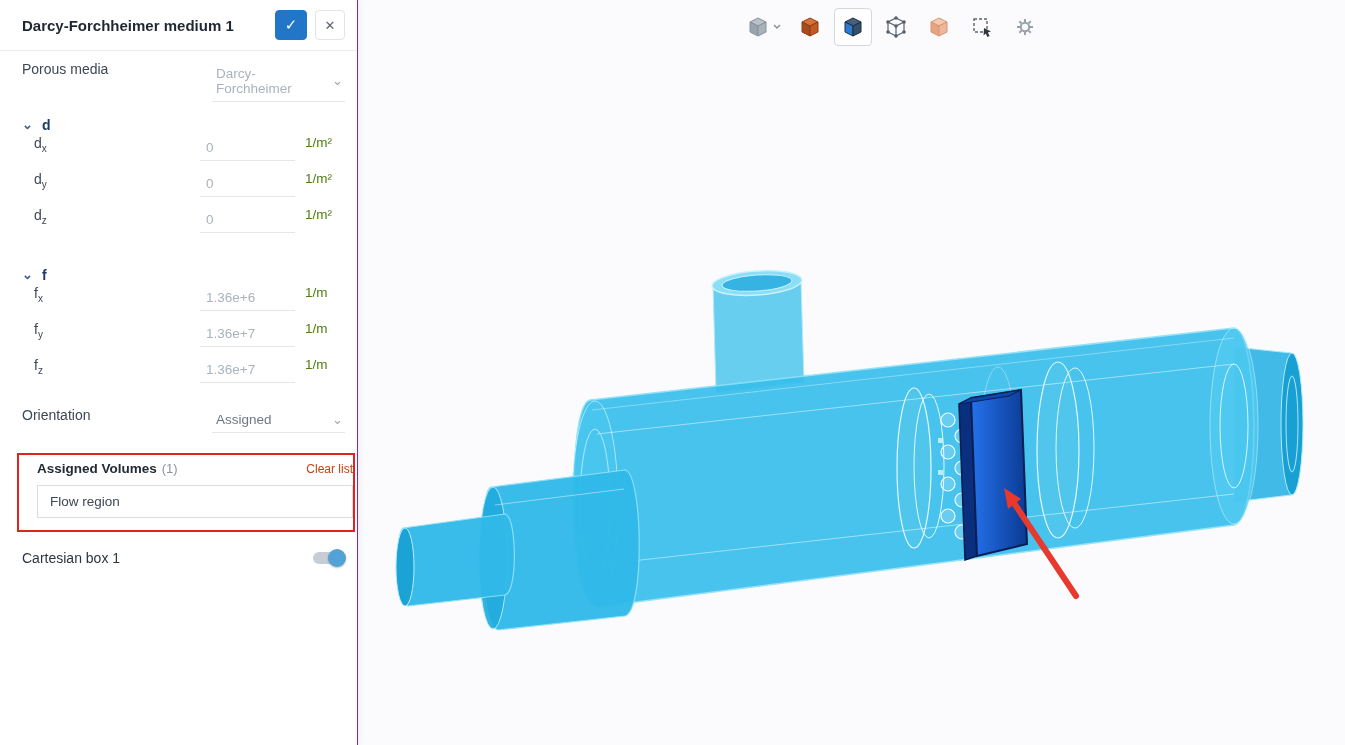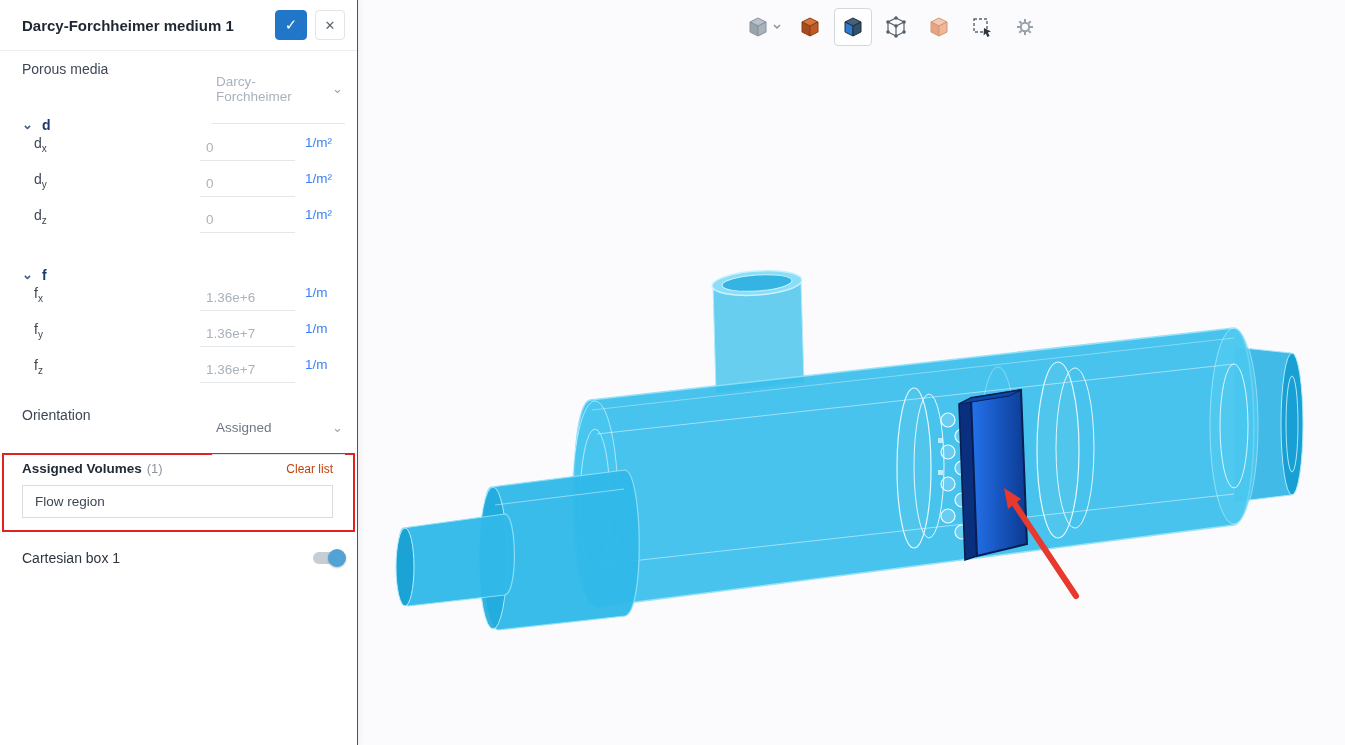--- a/index.html
+++ b/index.html
@@ -21,36 +21,36 @@
     justify-content:center; cursor:pointer; }
 
   .field-row { display:flex; align-items:flex-start; height:36px; margin:0 12px 0 22px; }
   .porous-row { margin-top:10px; height:40px; }
   .row-label { flex:1; font-size:14px; color:#3e4754; }
   .row-label sub { font-size:10px; }
   .indent { padding-left:12px; }
   .row-input { width:95px; border:0; border-bottom:1px solid #e4e7ea; background:transparent;
     font-family:"Liberation Sans", sans-serif; font-size:13.5px; color:#a9b2bc;
     padding:5px 6px; outline:none; }
-  .row-unit { width:40px; margin-left:10px; font-size:13.5px; color:#3b82f6; }
+  .row-unit { width:40px; margin-left:10px; font-size:13.5px; color:#4d7c0f; }
 
   .dropdown { width:133px; display:flex; align-items:center; border-bottom:1px solid #e4e7ea;
-    padding:5px 2px 19px 4px; font-size:13.5px; cursor:pointer;margin-top:8px; }
+    padding:5px 2px 5px 4px; font-size:13.5px; cursor:pointer; }
   .dropdown .val { flex:1; }
   .placeholder-col { color:#a9b2bc; }
   .value-col { color:#6e7884; }
   .chev { color:#9aa3ad; font-size:13px; line-height:8px; margin-left:4px; }
 
   .section-head { display:flex; align-items:center; gap:9px; margin:16px 12px 2px 22px;
     color:#1c3a6b; font-weight:bold; font-size:14px; cursor:pointer; }
   .section-head .chev { color:#46608c; margin:0; }
 
   .gap8 { height:8px; } .gap14 { height:14px; }
 
-  .annotation { margin:10px 2px 0 2px; border:2px solid #df2420; padding:6px 20px 12px 18px;text-align:right; }
+  .annotation { margin:10px 2px 0 17px; border:2px solid #df2420; padding:6px 0 12px 18px;text-align:right; }
   .av-head { display:flex; align-items:baseline; }
   .av-title { font-size:13.5px; font-weight:bold; color:#222b36; }
   .av-count { font-size:13px; color:#8b95a0; margin-left:5px; }
   .av-clear { margin-left:auto; font-size:12px; color:#c2410c; cursor:pointer; }
   .av-item { margin-top:9px; height:33px; border:1px solid #d8dde2; border-radius:0;
     background:#fff; display:flex; align-items:center; padding-left:12px; font-size:13.5px;
     color:#3e4754; cursor:pointer; }
 
   .gp-head { margin:13px 12px 0 22px; font-weight:bold; font-size:14px; color:#232b35; }
   .gp-row { margin:18px 12px 0 22px; display:flex; align-items:center; font-size:14px; color:#2c3540;text-align:center; }

